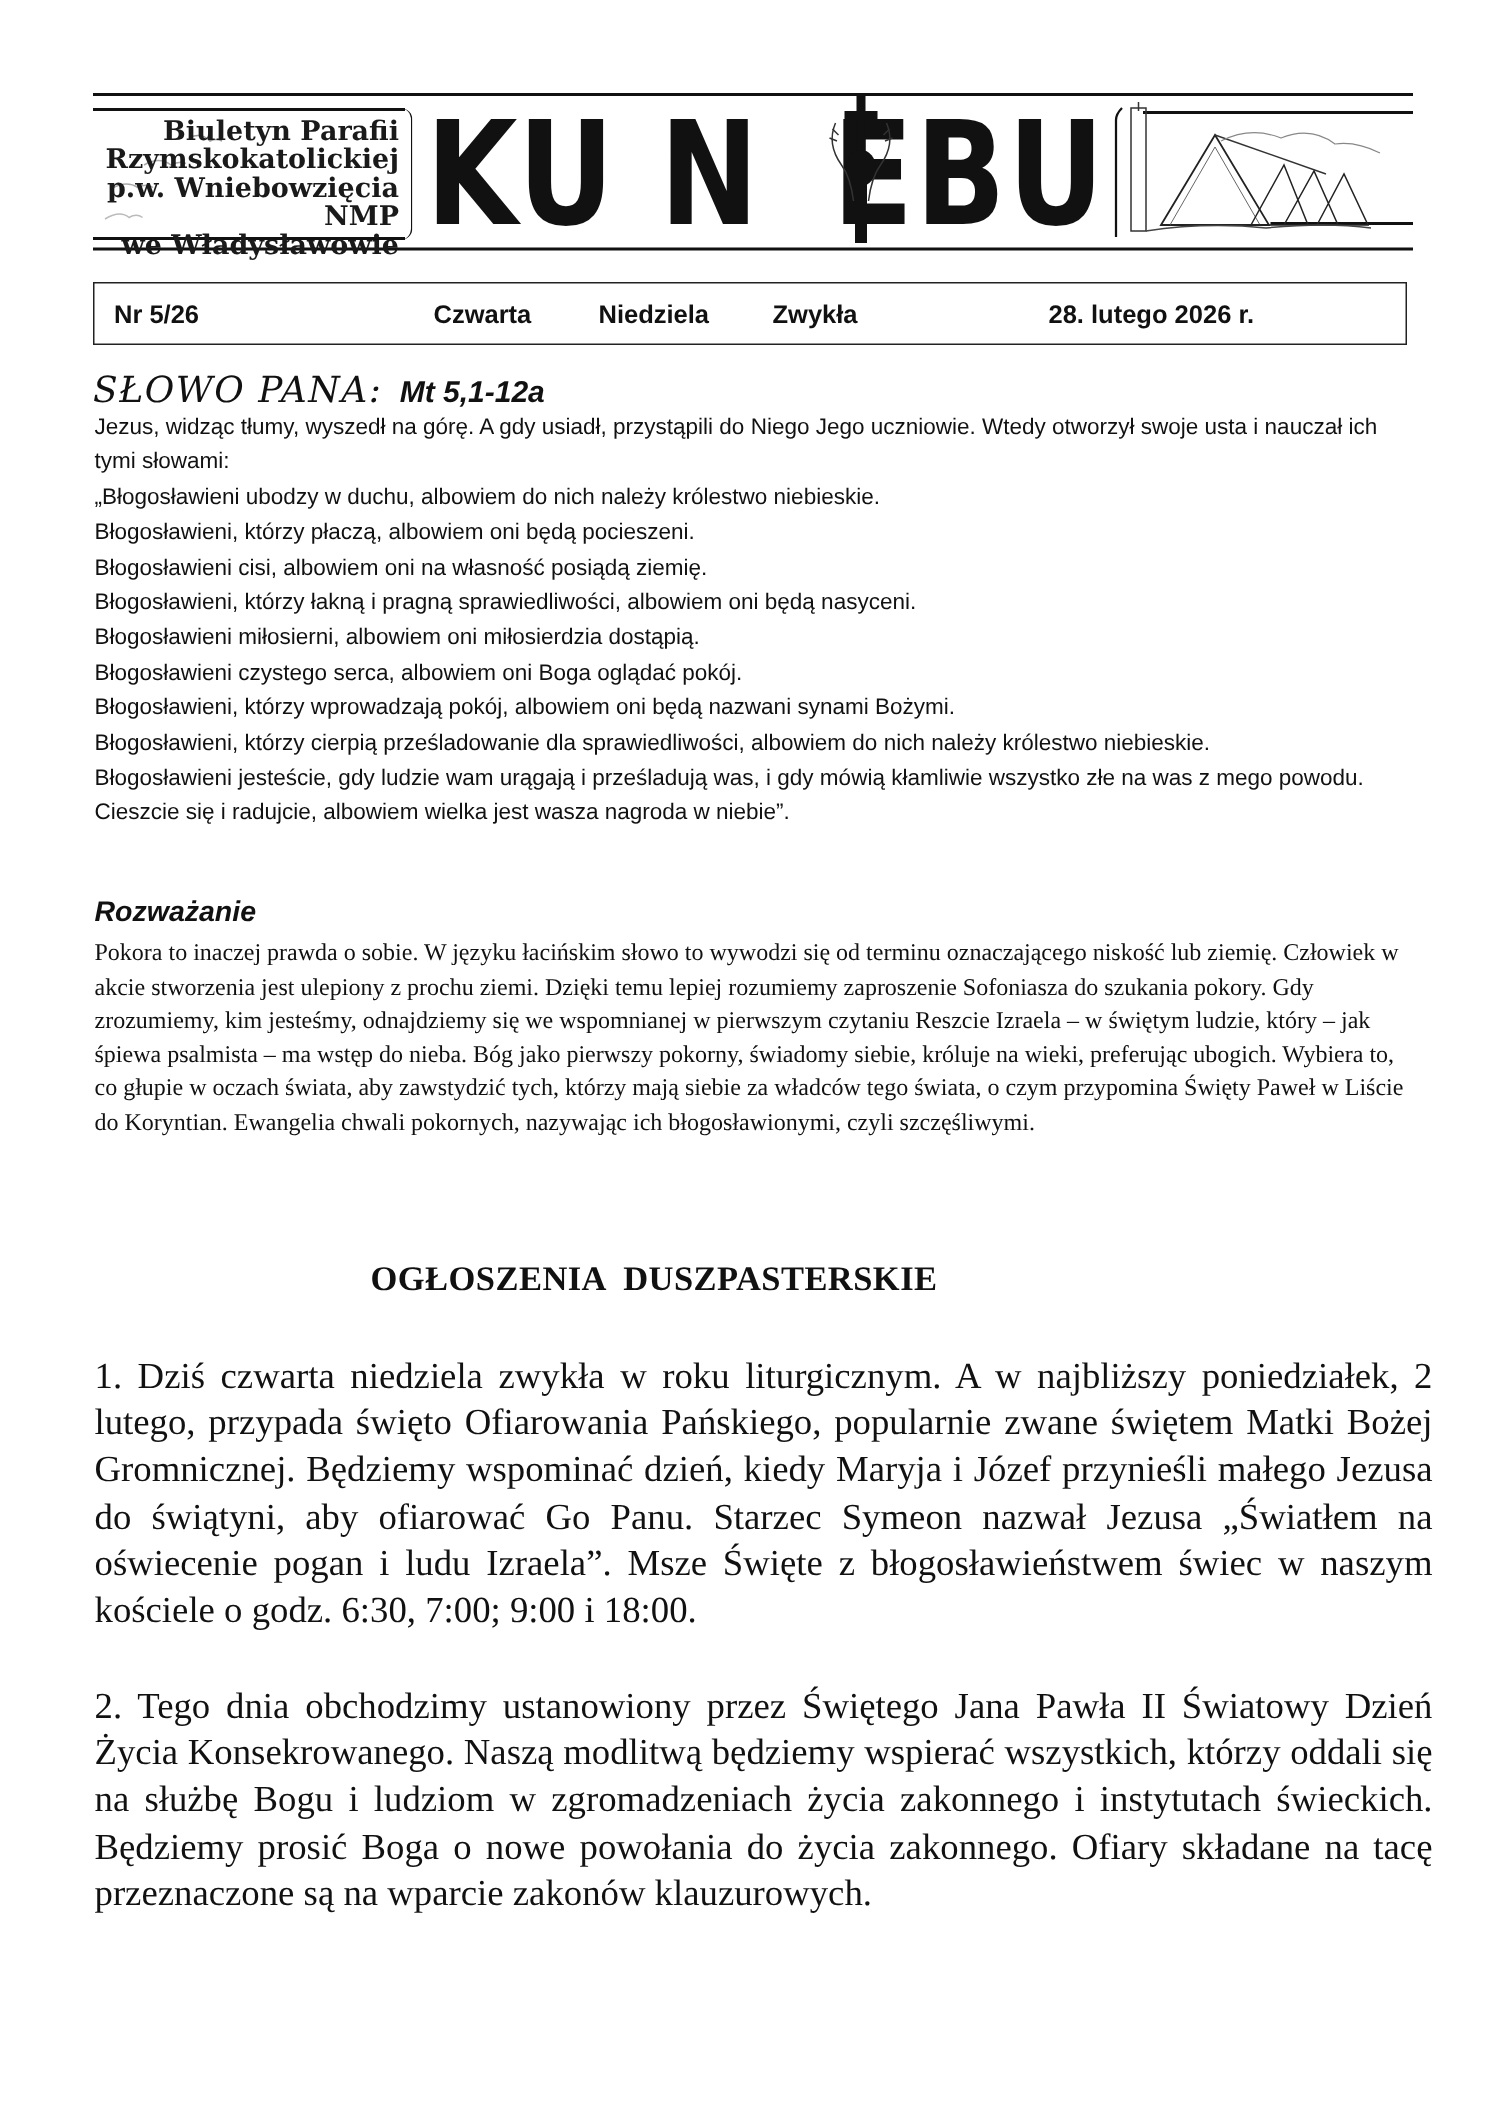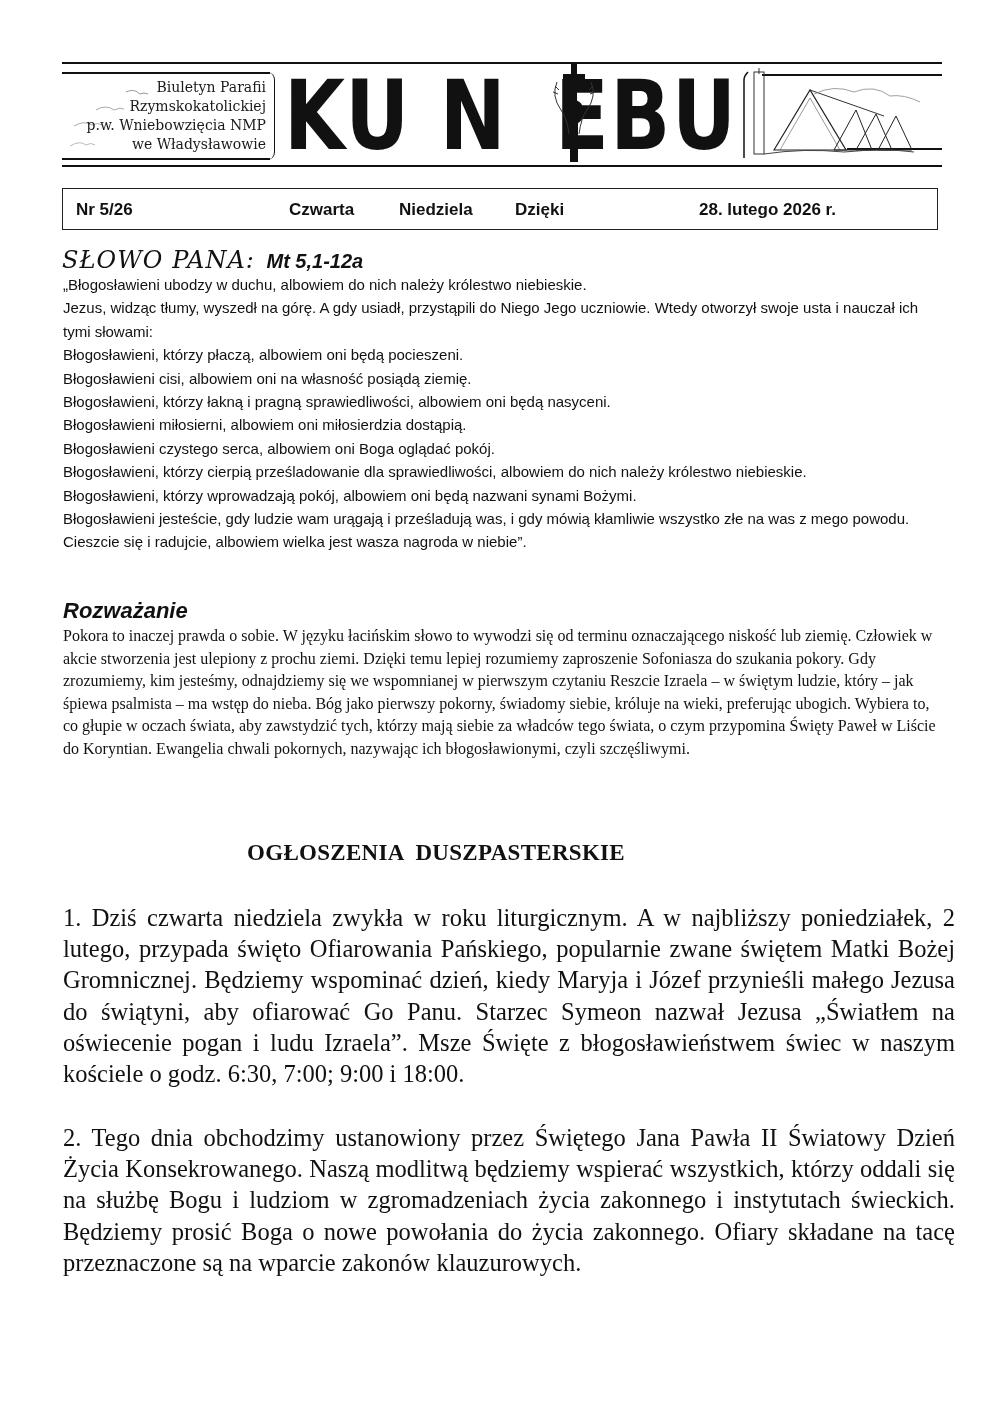--- a/index.html
+++ b/index.html
@@ -8,42 +8,42 @@
   
   .masthead { position: absolute; left: 62px; top: 62px; width: 880px; height: 112px; }
   .mh-rule-top { position: absolute; left: 0; top: 0; width: 880px; height: 2px; background: #111; }
   .mh-rule-2 { position: absolute; left: 0; top: 10px; width: 208px; height: 1.5px; background: #111; }
   .mh-rule-bottom { position: absolute; left: 0; top: 103px; width: 880px; height: 2px; background: #111; }
   .mh-rule-b2 { position: absolute; left: 0; top: 96px; width: 208px; height: 1.5px; background: #111; }
   .mh-rule-r1 { position: absolute; left: 700px; top: 12px; width: 180px; height: 1.5px; background: #111; }
   .mh-rule-r2 { position: absolute; left: 785px; top: 86px; width: 95px; height: 1.5px; background: #111; }
 
   .mh-left { position: absolute; left: 0; top: 10px; width: 212px; height: 88px; border-right: 1.5px solid #111; border-top-right-radius: 8px; border-bottom-right-radius: 8px; }
-  .mh-left-lines { position: absolute; right: 8px; top: 6px; text-align: right; font-family: "DejaVu Serif", serif; font-weight: normal; font-size: 14px; line-height: 19px; color: #1a1a1a; }
+  .mh-left-lines { position: absolute; right: 8px; top: 6px; text-align: right; font-family: "DejaVu Serif", serif; font-weight: bold; font-size: 18px; line-height: 19px; color: #1a1a1a; }
   .mh-birds { position: absolute; left: 4px; top: 14px; width: 110px; height: 70px; }
 
   .mh-title { position: absolute; left: 222px; top: 8px; height: 92px; font-family: "DejaVu Sans", sans-serif; font-weight: bold; font-size: 96px; line-height: 92px; letter-spacing: 2px; color: #111; white-space: nowrap; transform: scaleX(0.82); transform-origin: left center; }
   .mh-title .slot { display: inline-block; width: 58px; }
   .mh-cross { position: absolute; left: 487px; top: 2px; width: 50px; height: 100px; }
 
   .mh-church { position: absolute; left: 672px; top: 6px; width: 208px; height: 92px; }
 
   
   .issue-bar { position: absolute; left: 62px; top: 188px; width: 876px; height: 42px; border: 1.5px solid #222; box-sizing: border-box; font-family: "Liberation Sans", sans-serif; font-weight: bold; font-size: 17px; }
   .issue-bar span { position: absolute; top: 11px; white-space: nowrap; }
 
   
   .gospel-head { position: absolute; left: 62px; top: 246px; font-family: "DejaVu Serif", serif; font-size: 24px; line-height: 28px; white-space: nowrap; }
   .gospel-head .fraktur { font-style: italic; letter-spacing: 1px; font-variant: small-caps; }
   .gospel-head .ref { font-family: "Liberation Sans", sans-serif; font-weight: bold; font-style: italic; font-size: 20px; margin-left: 4px; }
   .gospel-text { position: absolute; left: 63px; top: 273px; width: 880px; font-family: "Liberation Sans", sans-serif; font-size: 15px; line-height: 23.4px; color: #111; }
   .gospel-text p { margin: 0; }
 
   
-  .refl-head { position: absolute; left: 63px; top: 598px; font-family: "Liberation Sans", sans-serif; font-weight: bold; font-style: italic; font-size: 22px; color: #111; }
+  .refl-head { position: absolute; left: 63px; top: 598px; font-family: "Liberation Sans", sans-serif; font-weight: bold; font-style: italic; font-size: 19px; color: #111; }
   .refl-text { position: absolute; left: 63px; top: 625px; width: 880px; font-family: "Liberation Serif", serif; font-size: 16px; line-height: 22.6px; color: #111; }
 
   
   .ann-title { position: absolute; left: 0; width: 872px; top: 840px; text-align: center; font-family: "Liberation Serif", serif; font-weight: bold; font-size: 23px; letter-spacing: 0.3px; word-spacing: 6px; }
   .ann { position: absolute; left: 63px; width: 892px; font-family: "Liberation Serif", serif; font-size: 24.5px; line-height: 31.2px; text-align: justify; color: #111; }
   .ann-1 { top: 902px; }
   .ann-2 { top: 1122px; }
 </style>
 </head>
 <body>
@@ -93,38 +93,38 @@
     <path d="M100 82 L122 42 L138 82 Z M122 82 L142 46 L158 82 Z M144 82 L162 48 L178 82 Z" fill="none" stroke="#222" stroke-width="1"></path>
     <path d="M80 26 q20 -10 40 -2 q20 -8 36 4 q14 -2 30 6" fill="none" stroke="#888" stroke-width="0.8"></path>
     <path d="M30 86 q40 -6 80 -2 q40 -4 70 0" fill="none" stroke="#444" stroke-width="1"></path>
   </svg>
 </div>
 
 <div class="issue-bar">
   <span style="left:13px">Nr 5/26</span>
   <span style="left:226px">Czwarta</span>
   <span style="left:336px">Niedziela</span>
-  <span style="left:452px">Dzięki</span>
+  <span style="left:452px">Zwykła</span>
   <span style="left:636px">28.  lutego  2026 r.</span>
 </div>
 
 <div class="gospel-head">
   <span class="fraktur">SŁOWO PANA:</span>
   <span class="ref">Mt 5,1-12a</span>
 </div>
 <div class="gospel-text">
+  <p> Jezus, widząc tłumy, wyszedł na górę. A gdy usiadł, przystąpili do Niego Jego uczniowie. Wtedy otworzył swoje usta i nauczał ich tymi słowami:</p>
   <p>„Błogosławieni ubodzy w duchu, albowiem do nich należy królestwo niebieskie.</p>
-  <p> Jezus, widząc tłumy, wyszedł na górę. A gdy usiadł, przystąpili do Niego Jego uczniowie. Wtedy otworzył swoje usta i nauczał ich tymi słowami:</p>
   <p>Błogosławieni, którzy płaczą, albowiem oni będą pocieszeni.</p>
   <p>Błogosławieni cisi, albowiem oni na własność posiądą ziemię.</p>
   <p>Błogosławieni, którzy łakną i pragną sprawiedliwości, albowiem oni będą nasyceni.</p>
   <p>Błogosławieni miłosierni, albowiem oni miłosierdzia dostąpią.</p>
   <p>Błogosławieni czystego serca, albowiem oni Boga oglądać pokój.</p>
+  <p>Błogosławieni, którzy wprowadzają pokój, albowiem oni będą nazwani synami Bożymi.</p>
   <p>Błogosławieni, którzy cierpią prześladowanie dla sprawiedliwości, albowiem do nich należy królestwo niebieskie.</p>
-  <p>Błogosławieni, którzy wprowadzają pokój, albowiem oni będą nazwani synami Bożymi.</p>
   <p>Błogosławieni jesteście, gdy ludzie wam urągają i prześladują was, i gdy mówią kłamliwie wszystko złe na was z mego powodu. Cieszcie się i radujcie, albowiem wielka jest wasza nagroda w niebie”.</p>
 </div>
 
 <div class="refl-head">Rozważanie</div>
 <div class="refl-text">Pokora to inaczej prawda o sobie. W języku łacińskim słowo to wywodzi się od terminu oznaczającego niskość lub ziemię. Człowiek w akcie stworzenia jest ulepiony z prochu ziemi. Dzięki temu lepiej rozumiemy zaproszenie Sofoniasza do szukania pokory. Gdy zrozumiemy, kim jesteśmy, odnajdziemy się we wspomnianej w pierwszym czytaniu Reszcie Izraela – w świętym ludzie, który – jak śpiewa psalmista – ma wstęp do nieba. Bóg jako pierwszy pokorny, świadomy siebie, króluje na wieki, preferując ubogich. Wybiera to, co głupie w oczach świata, aby zawstydzić tych, którzy mają siebie za władców tego świata, o czym przypomina Święty Paweł w Liście do Koryntian. Ewangelia chwali pokornych, nazywając ich błogosławionymi, czyli szczęśliwymi.</div>
 
 <div class="ann-title">OGŁOSZENIA  DUSZPASTERSKIE</div>
 <div class="ann ann-1">1. Dziś czwarta niedziela zwykła w roku liturgicznym. A w najbliższy poniedziałek, 2 lutego, przypada święto Ofiarowania Pańskiego, popularnie zwane świętem Matki Bożej Gromnicznej. Będziemy wspominać dzień, kiedy Maryja i Józef przynieśli małego Jezusa do świątyni, aby ofiarować Go Panu. Starzec Symeon nazwał Jezusa „Światłem na oświecenie pogan i ludu Izraela”. Msze Święte z błogosławieństwem świec w naszym kościele o godz. 6:30, 7:00; 9:00 i 18:00.</div>
 <div class="ann ann-2">2. Tego dnia obchodzimy ustanowiony przez Świętego Jana Pawła II Światowy Dzień Życia Konsekrowanego. Naszą modlitwą będziemy wspierać wszystkich, którzy oddali się na służbę Bogu i ludziom w zgromadzeniach życia zakonnego i instytutach świeckich. Będziemy prosić Boga o nowe powołania do życia zakonnego. Ofiary składane na tacę przeznaczone są na wparcie zakonów klauzurowych.</div>
 

